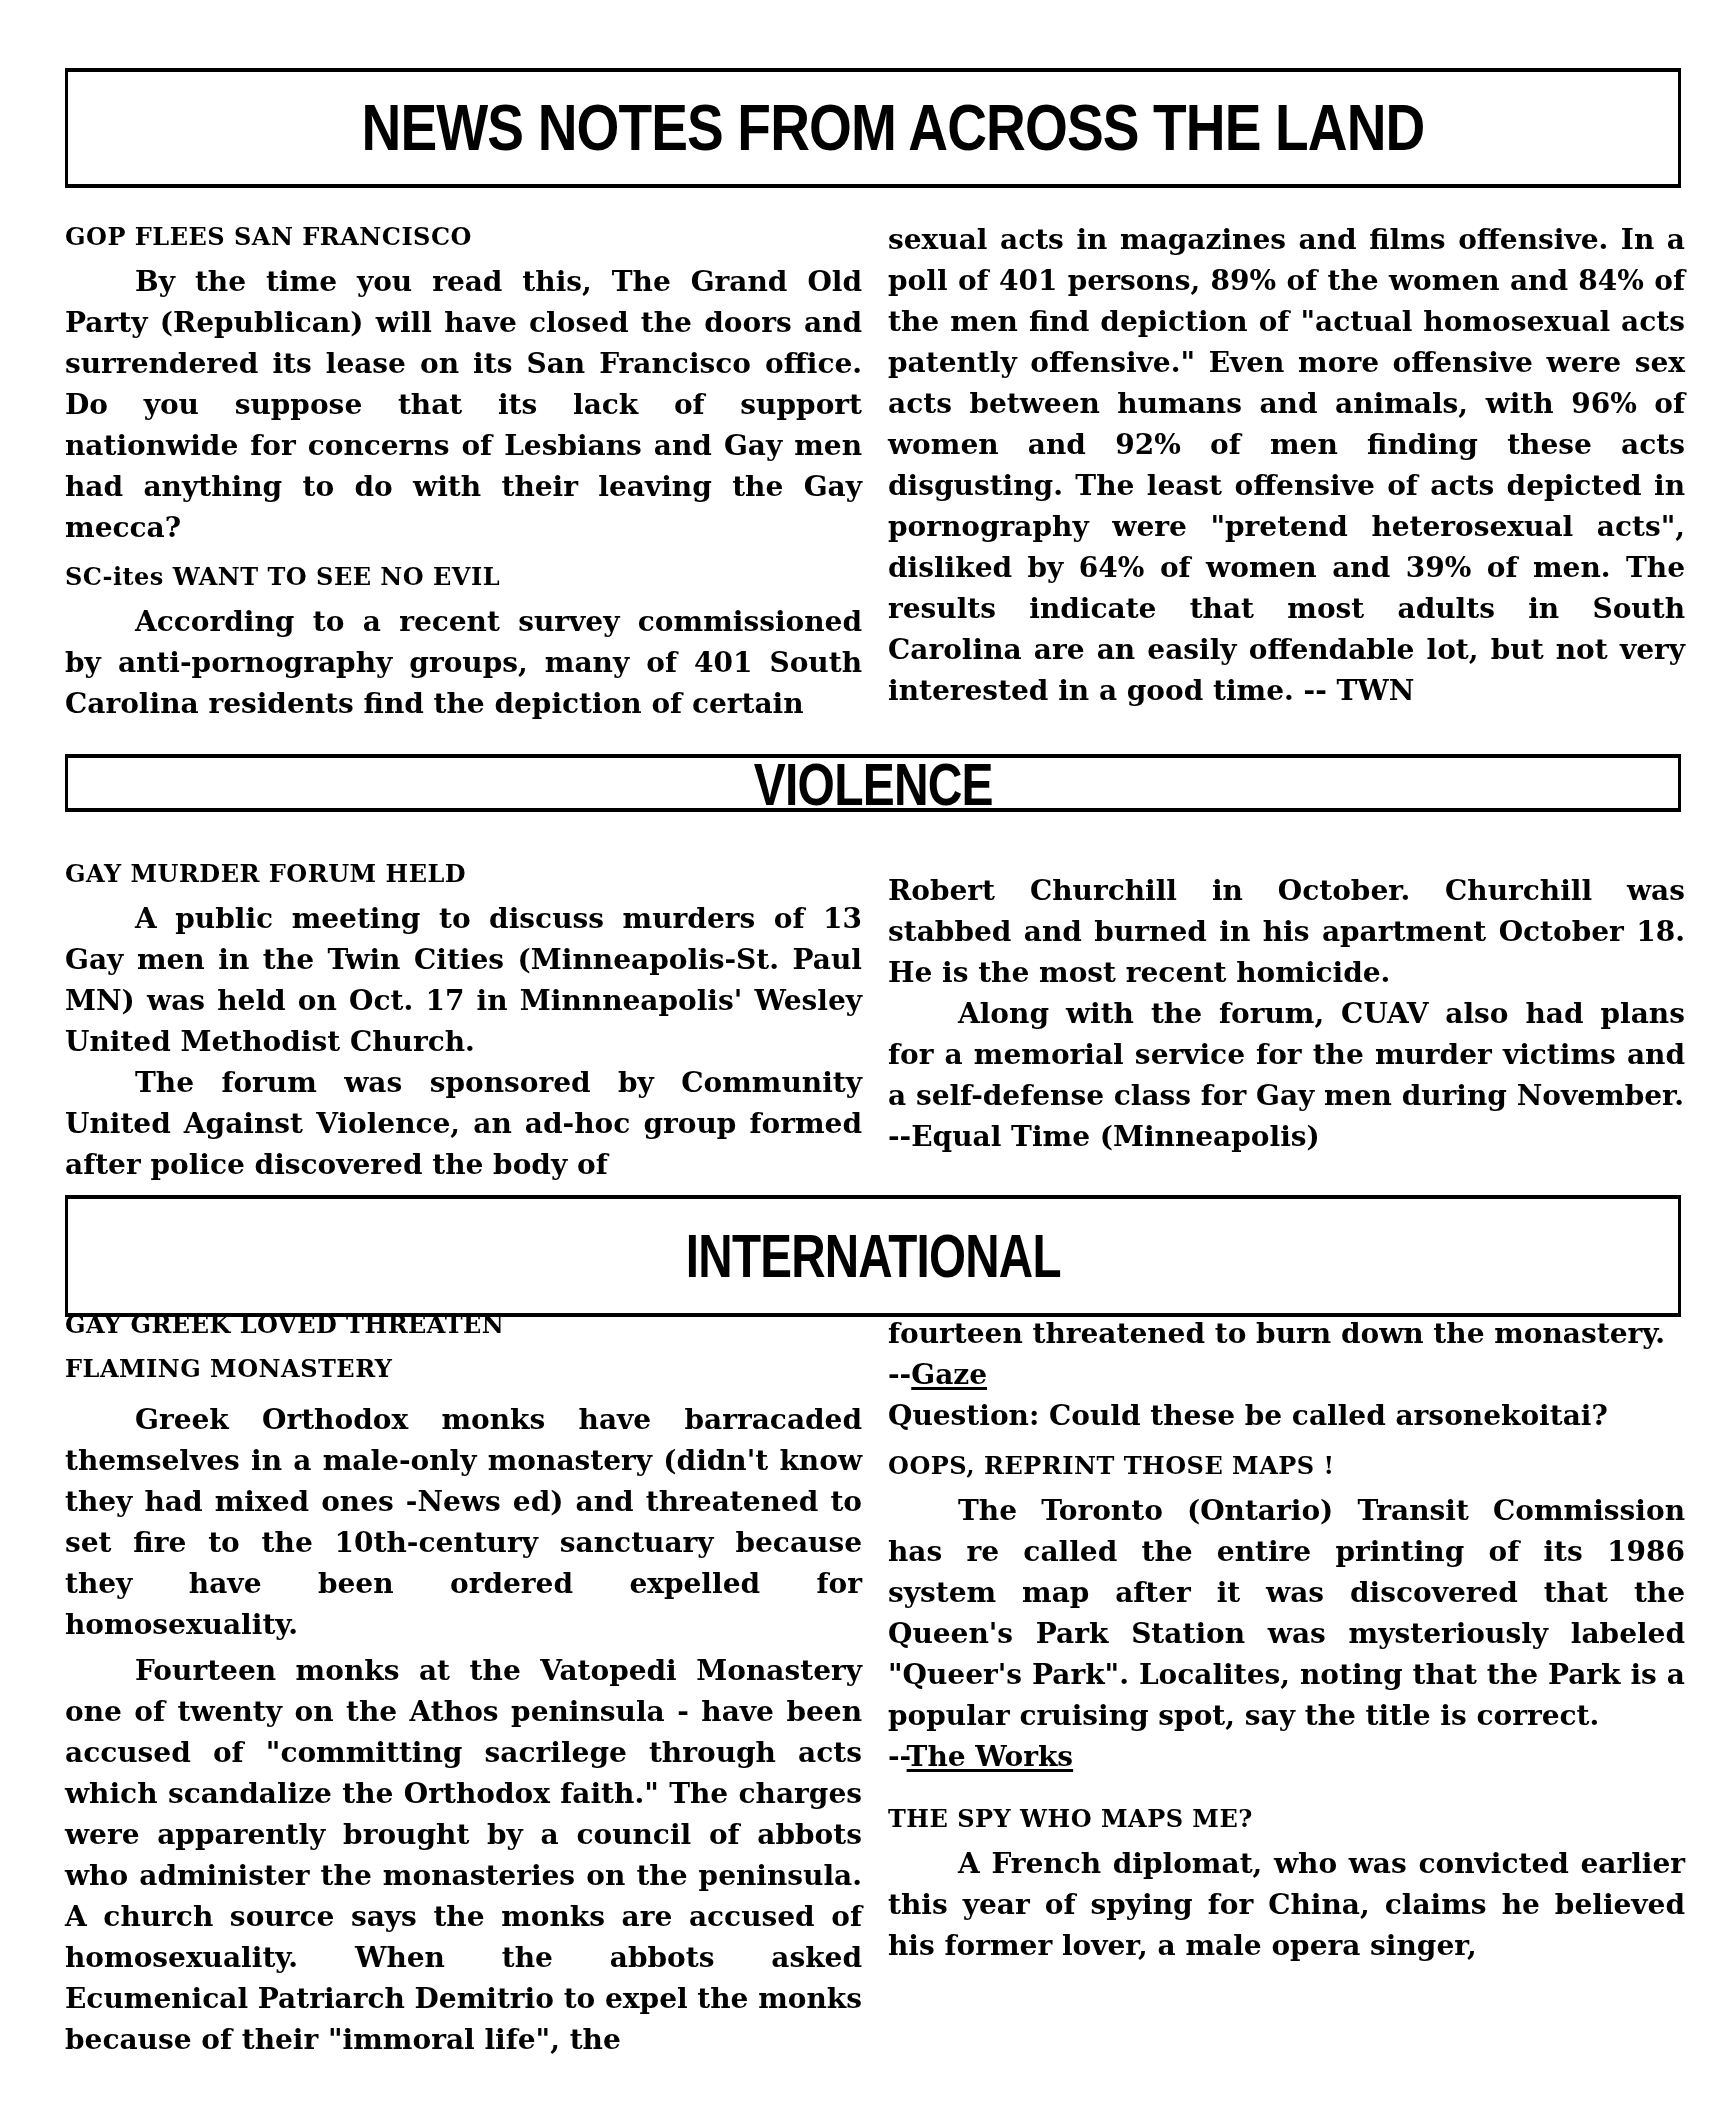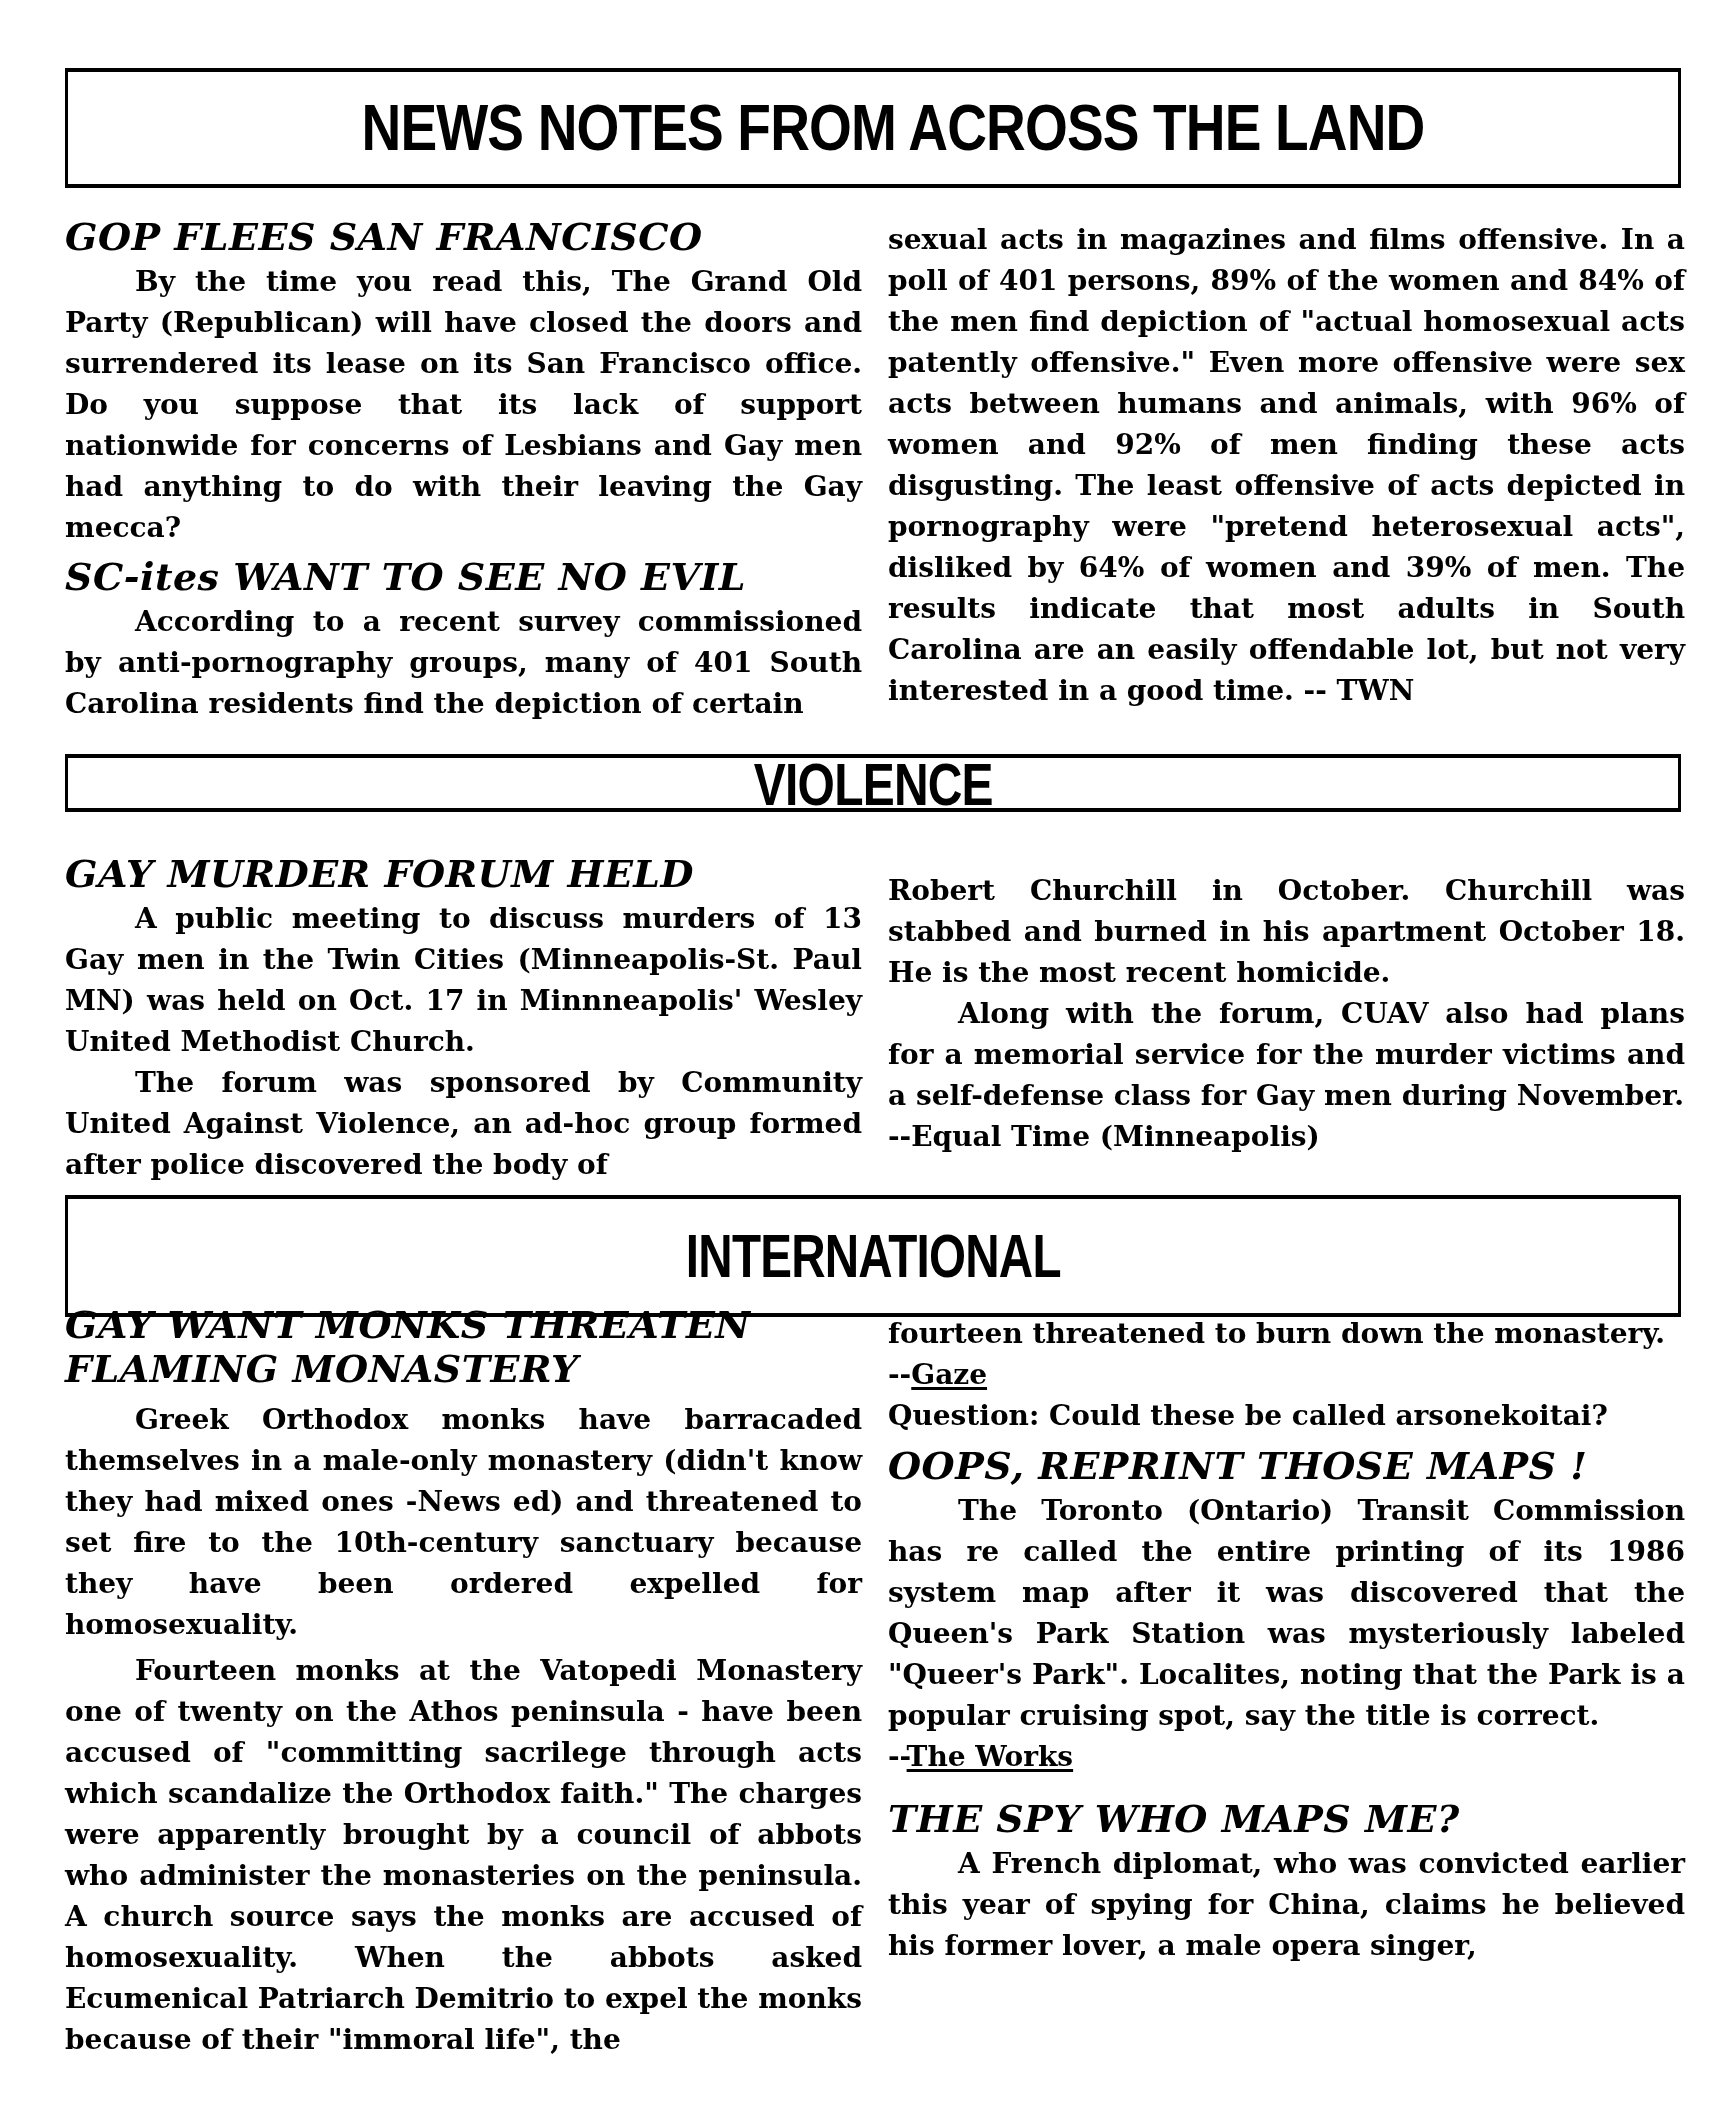--- a/index.html
+++ b/index.html
@@ -25,24 +25,23 @@
   .col {
     position: absolute; width: 797px;
     font-family: "DejaVu Serif", "Liberation Serif", serif;
     font-weight: bold; font-size: 28px; line-height: 41px;
     text-align: justify;
   }
   .col p { margin: 0; }
   .col p.indent { text-indent: 70px; }
   .headline {
     font-family: "DejaVu Serif", "Liberation Serif", serif;
-    font-weight: bold; font-size: 38px; line-height: 44px; margin: 0;
+    font-weight: bold; font-size: 24px; line-height: 44px; margin: 0;
     letter-spacing: 0.5px; text-align: left; transform-origin: left center;
     white-space: nowrap;
-    font-style: italic;
   }
   .credit { text-align: left; }
   .credit u { text-decoration-thickness: 2.5px; text-underline-offset: 3px; }
 
   #s1-left { left: 65px; top: 215px; }
   #s1-right { left: 888px; top: 219px; }
   #s2-left { left: 65px; top: 852px; }
   #s2-right { left: 888px; top: 870px; }
   #s3-left { left: 65px; top: 1303px; }
   #s3-right { left: 888px; top: 1313px; }
@@ -79,21 +78,21 @@
   <p>Robert Churchill in October. Churchill was stabbed and burned in his apartment October 18.  He is the most recent homicide.</p>
   <p class="indent">Along with the forum, CUAV also had plans for  a memorial service for the murder victims and a self-defense class for Gay men during November.</p>
   <p class="credit">--Equal Time (Minneapolis)</p>
 </div>
 
 <div class="banner" id="banner-international">
   <span class="banner-title">INTERNATIONAL</span>
 </div>
 
 <div class="col" id="s3-left">
-  <h2 class="headline">GAY WANT MONKS THREATEN</h2>
+  <h2 class="headline">GAY GREEK LOVED THREATEN</h2>
   <h2 class="headline">FLAMING MONASTERY</h2>
   <p class="indent" style="margin-top:8px;">Greek Orthodox monks have barracaded themselves in a male-only monastery (didn't know they had mixed ones -News ed) and threatened to set fire to the 10th-century sanctuary because they have been ordered expelled for homosexuality.</p>
   <p class="indent" style="margin-top:5px;">Fourteen monks at the Vatopedi Monastery  one of twenty on the Athos peninsula - have been accused of "committing sacrilege through acts which scandalize the Orthodox faith."  The charges were apparently brought by a council of abbots who administer the monasteries on the peninsula. A church source says the monks are accused of homosexuality. When the abbots asked Ecumenical Patriarch Demitrio to expel the monks because of their "immoral life", the</p>
 </div>
 
 <div class="col" id="s3-right">
   <p>fourteen threatened to burn down the monastery.</p>
   <p class="credit"><span>--</span><u>Gaze</u></p>
   <p class="credit">Question: Could these be called arsonekoitai?</p>
   <h2 class="headline" style="margin-top:8px;">OOPS, REPRINT THOSE MAPS !</h2>

